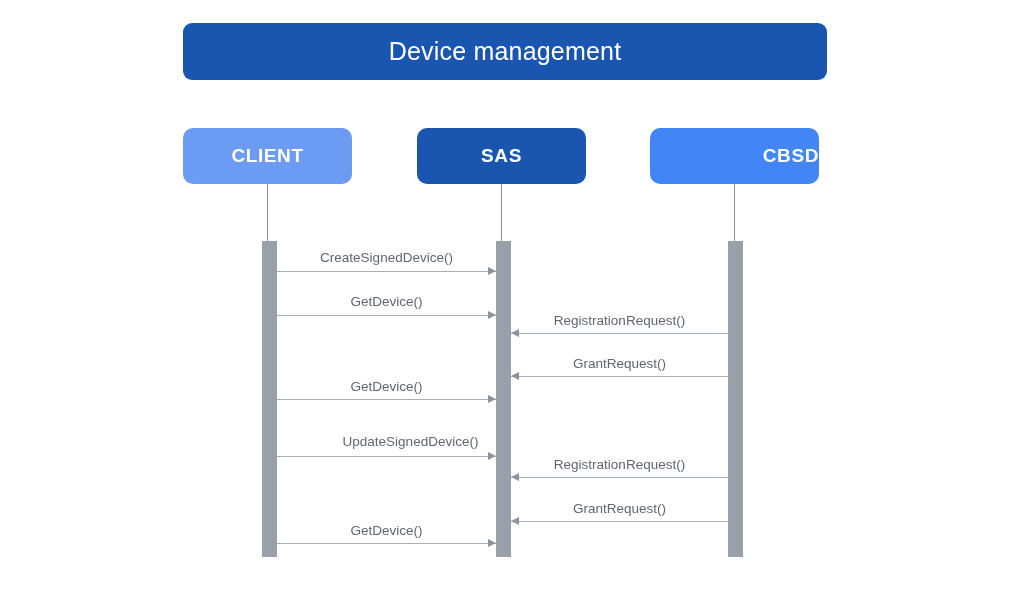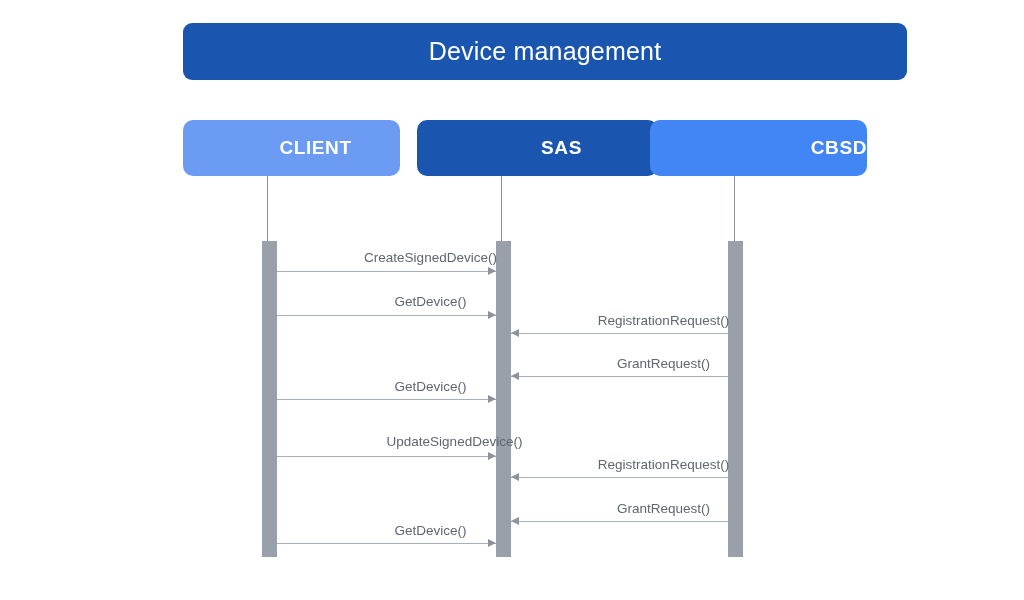--- a/index.html
+++ b/index.html
@@ -17,45 +17,44 @@
   #canvas {
     position: absolute;
     left: 0; top: 0;
     width: 1024px;
     height: 600px;
   }
   .title-bar {
     position: absolute;
     left: 183px;
     top: 23px;
-    width: 724px;
+    width: 644px;
     height: 57px;
     border-radius: 9px;
     background: #1A56B0;
     display: flex;
     align-items: center;
     justify-content: center;
     color: #ffffff;
     font-size: 25px;
     font-weight: 400;
     letter-spacing: 0.2px;
   }
   .participant {
     position: absolute;
-    top: 120px;
+    top: 128px;
     height: 56px;
     border-radius: 10px;
     display: flex;
     align-items: center;
     justify-content: center;
     color: #ffffff;
     font-size: 19px;
     font-weight: bold;
     letter-spacing: 0.6px;
-    padding-left: 48px;
   }
   .lifeline {
     position: absolute;
     width: 1px;
     background: #8a8f99;
   }
   .activation {
     position: absolute;
     width: 15px;
     background: #9aa0aa;
@@ -64,21 +63,20 @@
     position: absolute;
     height: 1px;
     background: #a9afb8;
   }
   .msg-label {
     position: absolute;
     font-size: 13.5px;
     color: #5f6670;
     white-space: nowrap;
     text-align: center;
-    padding-left: 44px;
   }
   .arrow-head {
     position: absolute;
     width: 0;
     height: 0;
     border-top: 4.5px solid transparent;
     border-bottom: 4.5px solid transparent;
   }
   .arrow-head.right {
     border-left: 8px solid #8d939c;
@@ -150,19 +148,19 @@
     <div>
       <div class="msg-line" style="left: 277px; width: 219px; top: 543px; background: rgb(169, 175, 184);"></div>
       <div class="arrow-head right" style="top: 539px; left: 488px;"></div>
       <div class="msg-label" style="left: 277px; width: 219px; top: 523px; color: rgb(95, 102, 112);">GetDevice()</div>
     </div>
   </div>
 <div id="participants-layer">
     <div class="participant" style="left: 183px; width: 169px; background: rgb(107, 155, 242);">
       <span>CLIENT</span>
     </div>
-    <div class="participant" style="left: 417px; width: 193px; background: rgb(26, 86, 176);">
+    <div class="participant" style="left: 417px; width: 169px; background: rgb(26, 86, 176);">
       <span>SAS</span>
     </div>
     <div class="participant" style="left: 650px; width: 169px; background: rgb(66, 133, 244); justify-content: flex-end;">
       <span>CBSD</span>
     </div>
   </div>
 
 </body></html>

